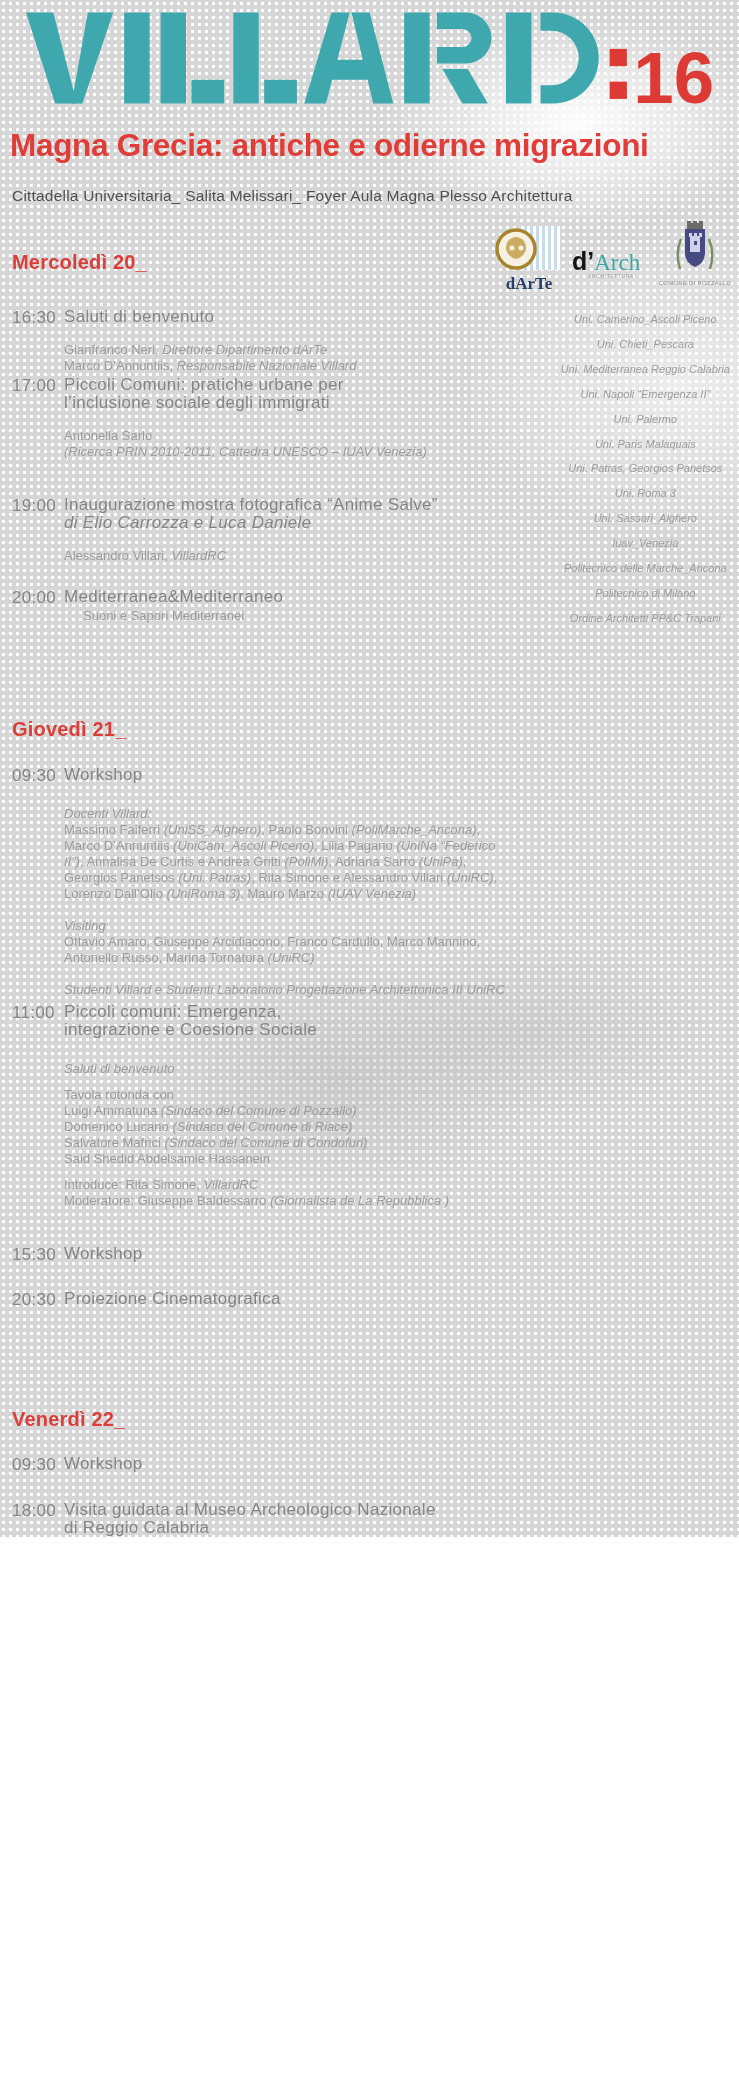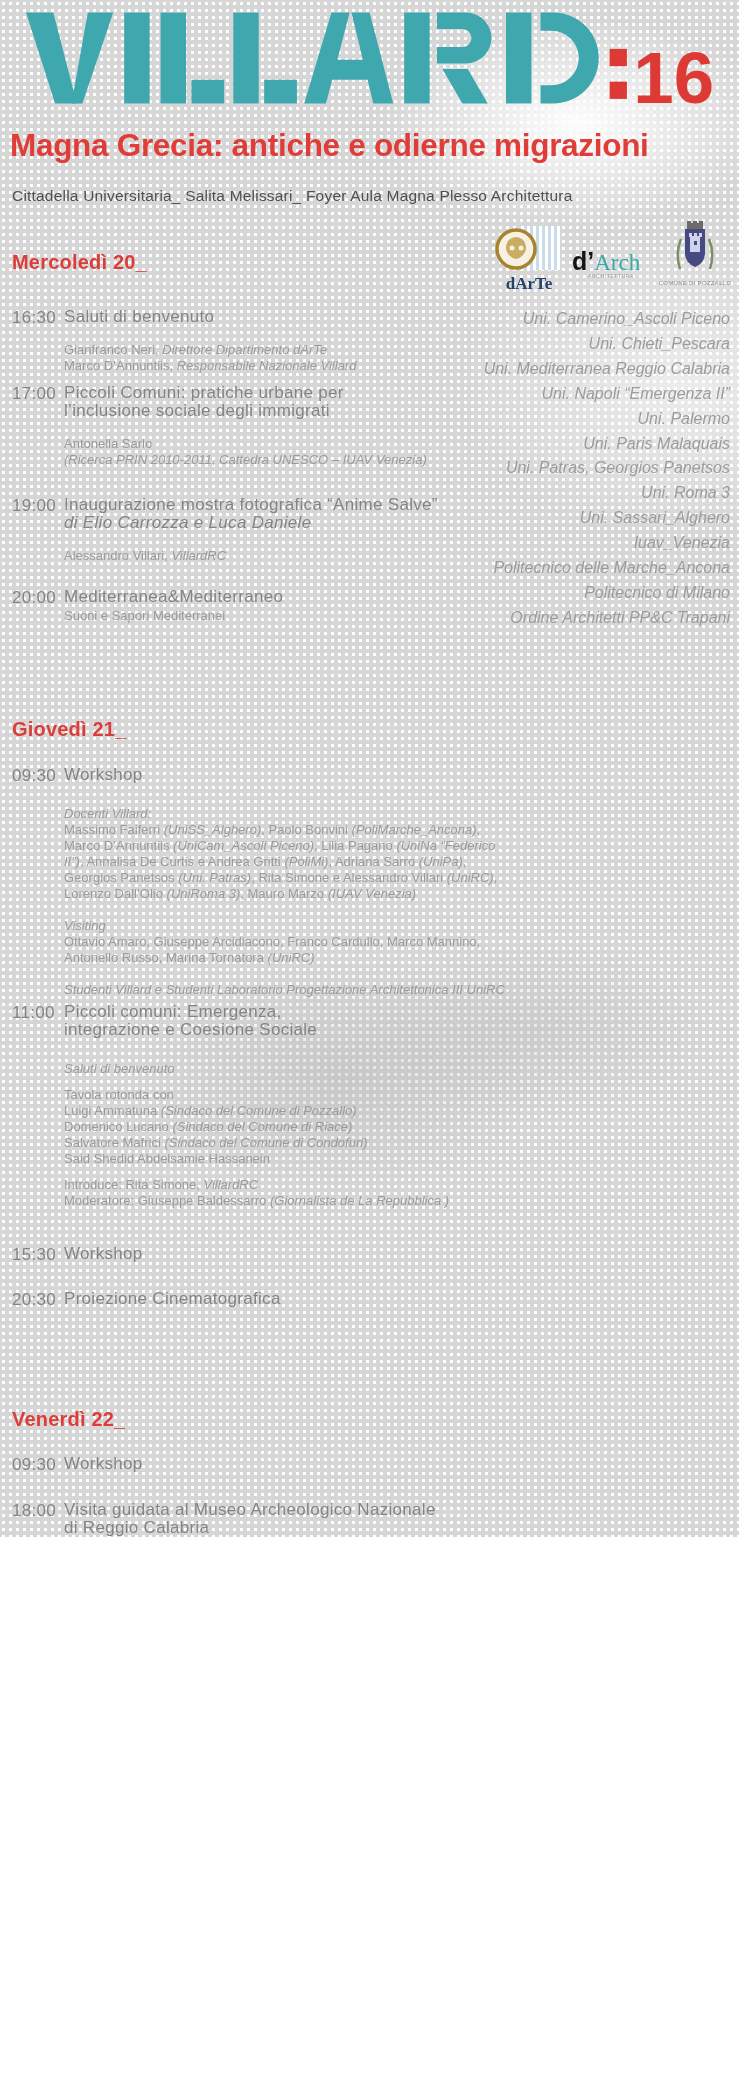--- a/index.html
+++ b/index.html
@@ -22,22 +22,22 @@
   .venue{position:absolute;left:12px;top:187px;font-size:15.5px;color:#4f4f4f;
          letter-spacing:.2px;white-space:nowrap;}
   .day{position:absolute;left:12px;font-size:20px;font-weight:700;color:#dd3d38;letter-spacing:.2px;}
   .event{position:absolute;left:12px;right:8px;}
   .time{position:absolute;left:0;top:0;font-size:17px;color:#848484;letter-spacing:.3px;}
   .ebody{margin-left:52px;}
   .etitle{font-size:17px;line-height:18px;color:#848484;letter-spacing:.3px;white-space:nowrap;}
   .dl{font-size:13px;line-height:16px;color:#9b9b9b;white-space:nowrap;}
   .dl.wrap{white-space:normal;max-width:445px;}
   .it, .dl .it{font-style:italic;}
-  .gap{margin-top:16px;}.gap-sm{margin-top:10px;}.gap-lg{margin-top:22px;}.tight{margin-top:2px;}
-  .partners{position:absolute;top:307px;right:9px;text-align:right;font-size:16px;font-style:italic;
+  .gap{margin-top:16px;}.gap-sm{margin-top:10px;}.gap-lg{margin-top:22px;}.tight{margin-top:2px;margin-left:19px;}
+  .partners{position:absolute;top:307px;right:9px;text-align:center;font-size:11px;font-style:italic;
             color:#9c9c9c;line-height:24.9px;}
   .pline{white-space:nowrap;}
   .darte{position:absolute;left:492px;top:226px;width:74px;text-align:center;}
   .darte-text{font-family:"Liberation Serif",serif;font-weight:700;font-size:17px;color:#24406b;margin-top:-4px;}
   .darch{position:absolute;left:572px;top:247px;width:86px;}
   .darch-d{font-size:25px;font-weight:700;color:#141414;}
   .darch-arch{font-size:23px;color:#38a7a5;font-family:"Liberation Serif",serif;}
   .darch-sub{font-size:5px;color:#9a9a9a;letter-spacing:.6px;text-align:right;width:62px;margin-top:-3px;}
   .pozzallo{position:absolute;left:653px;top:221px;width:84px;text-align:center;}
   .pozzallo-text{font-size:6px;color:#8f8f8f;letter-spacing:.3px;margin-top:1px;white-space:nowrap;}
@@ -141,21 +141,21 @@
 
   <div class="event" style="top:308px">
     <div class="time">16:30</div>
     <div class="ebody">
       <div class="etitle"><span>Saluti di benvenuto</span></div>
       <div class="dl gap"><span>Gianfranco Neri, </span><span class="it">Direttore Dipartimento dArTe</span></div>
       <div class="dl"><span>Marco D’Annuntiis, </span><span class="it">Responsabile Nazionale Villard</span></div>
     </div>
   </div>
 
-  <div class="event" style="top:384px">
+  <div class="event" style="top:376px">
     <div class="time">17:00</div>
     <div class="ebody">
       <div class="etitle"><span>Piccoli Comuni: pratiche urbane per</span></div>
       <div class="etitle"><span>l’inclusione sociale degli immigrati</span></div>
       <div class="dl gap"><span>Antonella Sarlo</span></div>
       <div class="dl"><span class="it">(Ricerca PRIN 2010-2011, Cattedra UNESCO – IUAV Venezia)</span></div>
     </div>
   </div>
 
   <div class="event" style="top:496px">

